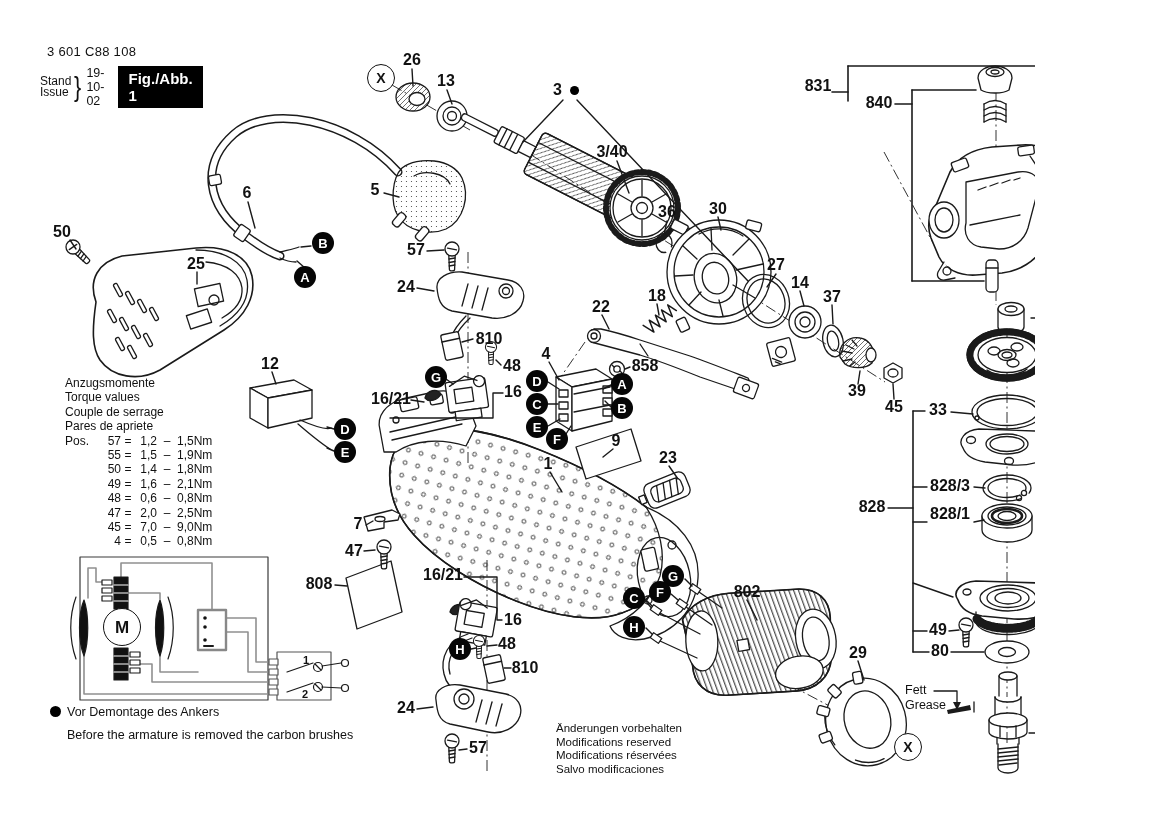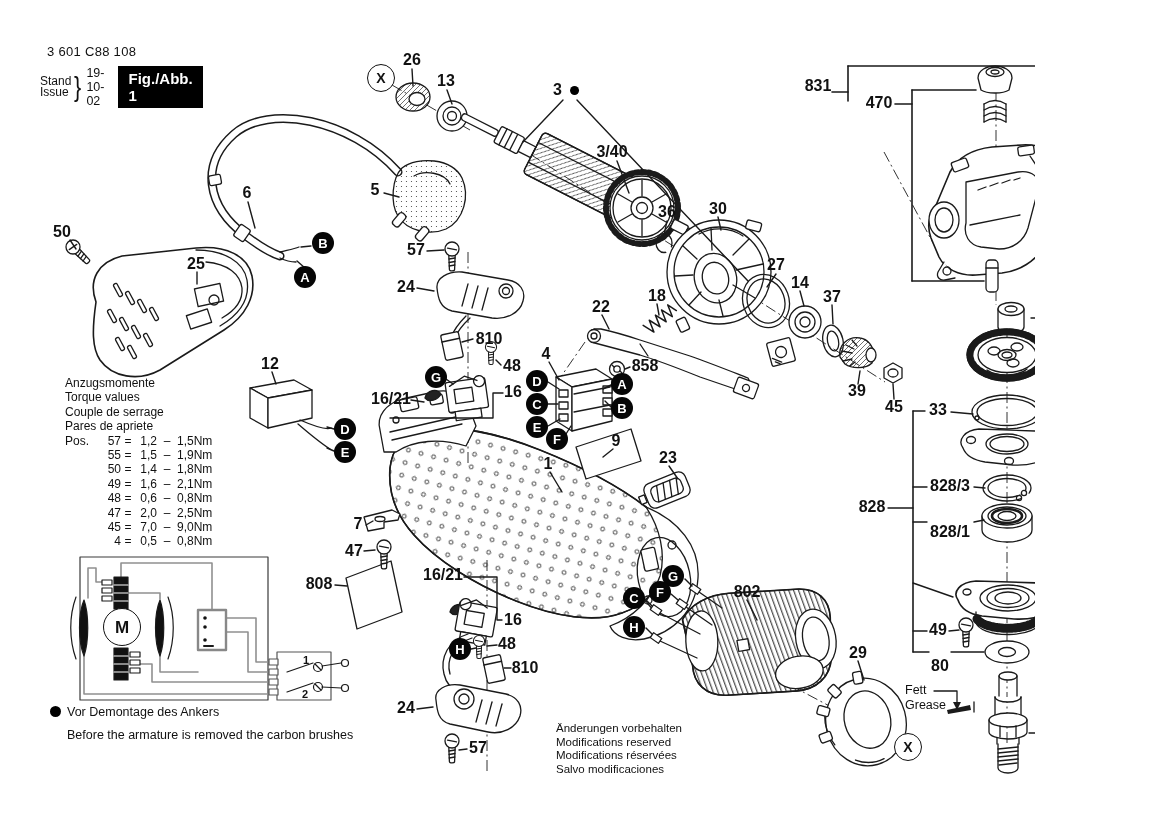--- a/index.html
+++ b/index.html
@@ -796,32 +796,32 @@
       <div class="callout" style="left: 443px; top: 575px;">16/21</div>
       <div class="callout" style="left: 513px; top: 620px;">16</div>
       <div class="callout" style="left: 507px; top: 644px;">48</div>
       <div class="callout" style="left: 525px; top: 668px;">810</div>
       <div class="callout" style="left: 406px; top: 708px;">24</div>
       <div class="callout" style="left: 478px; top: 748px;">57</div>
       <div class="callout" style="left: 747px; top: 592px;">802</div>
       <div class="callout" style="left: 858px; top: 653px;">29</div>
       <div class="callout" style="left: 1051px; top: 732px;">32</div>
       <div class="callout" style="left: 818px; top: 86px;">831</div>
-      <div class="callout" style="left: 879px; top: 103px;">470</div>
+      <div class="callout" style="left: 879px; top: 103px;">840</div>
       <div class="callout" style="left: 1063px; top: 153px;">55</div>
       <div class="callout" style="left: 1070px; top: 317px;">841</div>
       <div class="callout" style="left: 1072px; top: 358px;">38</div>
       <div class="callout" style="left: 938px; top: 410px;">33</div>
       <div class="callout" style="left: 1080px; top: 438px;">35</div>
       <div class="callout" style="left: 950px; top: 486px;">828/3</div>
       <div class="callout" style="left: 872px; top: 507px;">828</div>
-      <div class="callout" style="left: 950px; top: 532px;">828/1</div>
+      <div class="callout" style="left: 950px; top: 514px;">828/1</div>
       <div class="callout" style="left: 938px; top: 630px;">49</div>
       <div class="callout" style="left: 1080px; top: 629px;">49</div>
-      <div class="callout" style="left: 940px; top: 666px; text-align: center;">80</div>
+      <div class="callout" style="left: 940px; top: 651px; text-align: center;">80</div>
     </div>
 <div id="badges">
       <div class="badge" style="left: 323px; top: 243px; background: rgb(6, 6, 6);">B</div>
       <div class="badge" style="left: 305px; top: 277px; background: rgb(6, 6, 6);">A</div>
       <div class="badge" style="left: 436px; top: 377px; background: rgb(6, 6, 6);">G</div>
       <div class="badge" style="left: 537px; top: 381px; background: rgb(6, 6, 6);">D</div>
       <div class="badge" style="left: 537px; top: 404px; background: rgb(6, 6, 6);">C</div>
       <div class="badge" style="left: 537px; top: 427px; background: rgb(6, 6, 6);">E</div>
       <div class="badge" style="left: 557px; top: 439px; background: rgb(6, 6, 6);">F</div>
       <div class="badge" style="left: 622px; top: 384px; background: rgb(6, 6, 6);">A</div>

